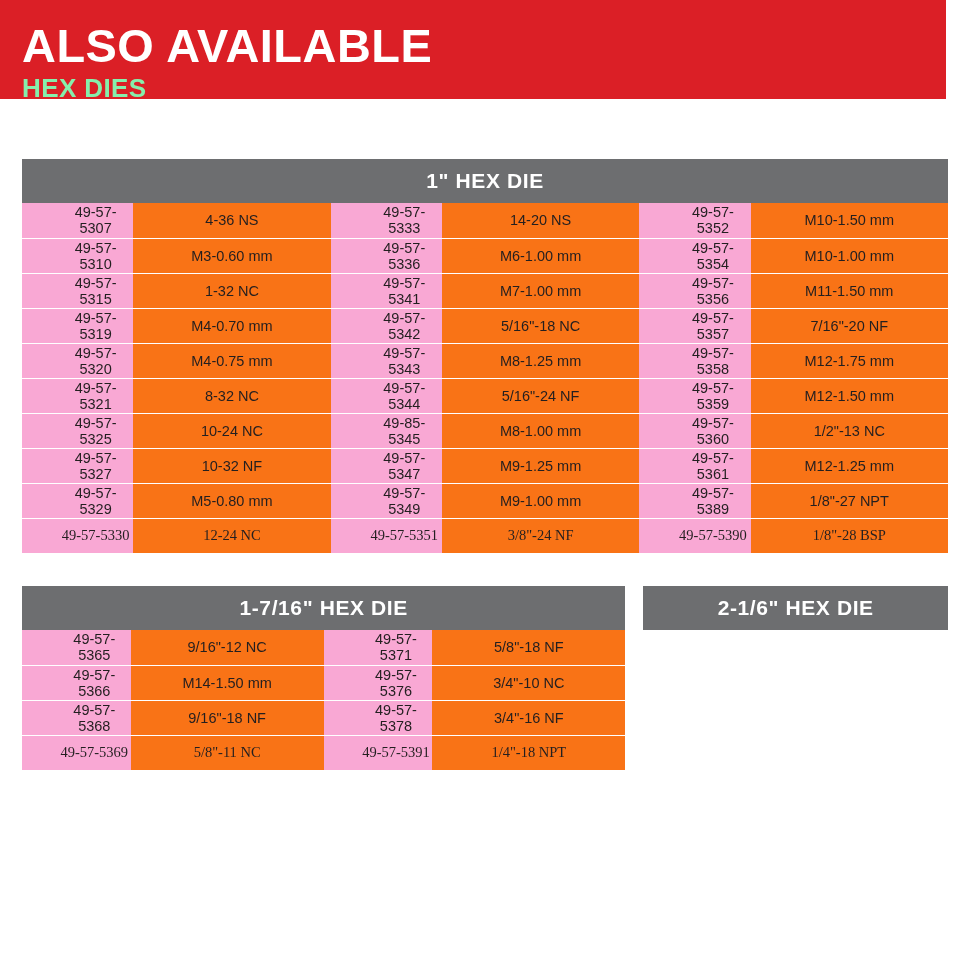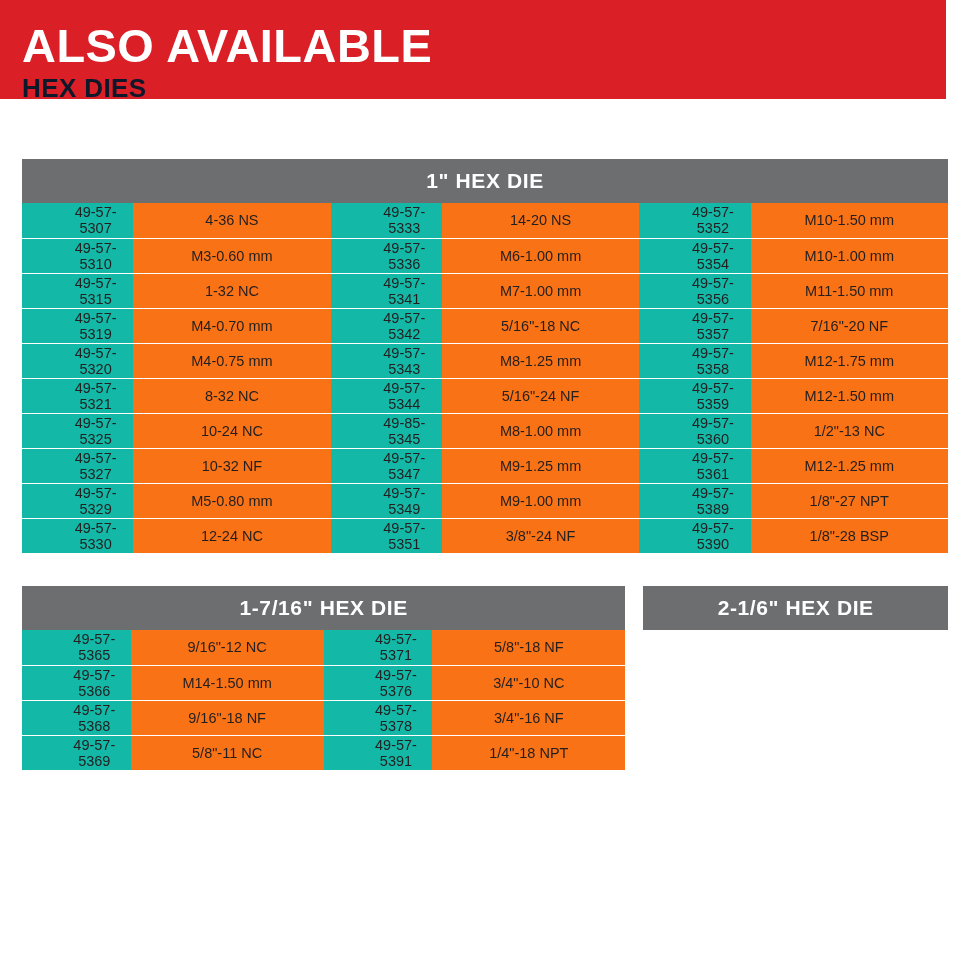--- a/index.html
+++ b/index.html
@@ -33,21 +33,21 @@
     font-weight: bold;
     letter-spacing: 0.5px;
     line-height: 52px;
     font-family: "Liberation Sans", sans-serif;
     font-stretch: condensed;
     transform: scaleX(1.02);
     transform-origin: left top;
     margin: 0;
   }
   .banner-sub {
-    color: #0f172a;
+    color: #86efac;
     font-size: 26px;
     font-weight: bold;
     letter-spacing: 0.4px;
     line-height: 30px;
     margin: 0;
     padding-top: 1px;
   }
 
   
   .table-block {
@@ -71,28 +71,28 @@
   table.die-table td {
     height: 35px;
     font-size: 14.5px;
     color: #231f20;
     text-align: center;
     vertical-align: middle;
     border-bottom: 1px solid #ffffff;
     font-family: "Liberation Sans", sans-serif;
   }
   td.sku {
-    background: #14b8a6;
+    background: #f9a8d4;
     font-weight: normal;
     padding-left: 37px;
   }
   td.desc {
     background: #f97316;
   }
-  tr:last-child td { border-bottom: none; }
+  tr:last-child td { border-bottom: none; font-family: Liberation Serif, serif; }
 
   
   .t1 col.c-sku  { width: 12.0%; }
   .t1 col.c-desc { width: 21.3%; }
 
   
   .t2 col.c-sku  { width: 18.0%; }
   .t2 col.c-desc { width: 32.0%; }
 
   

